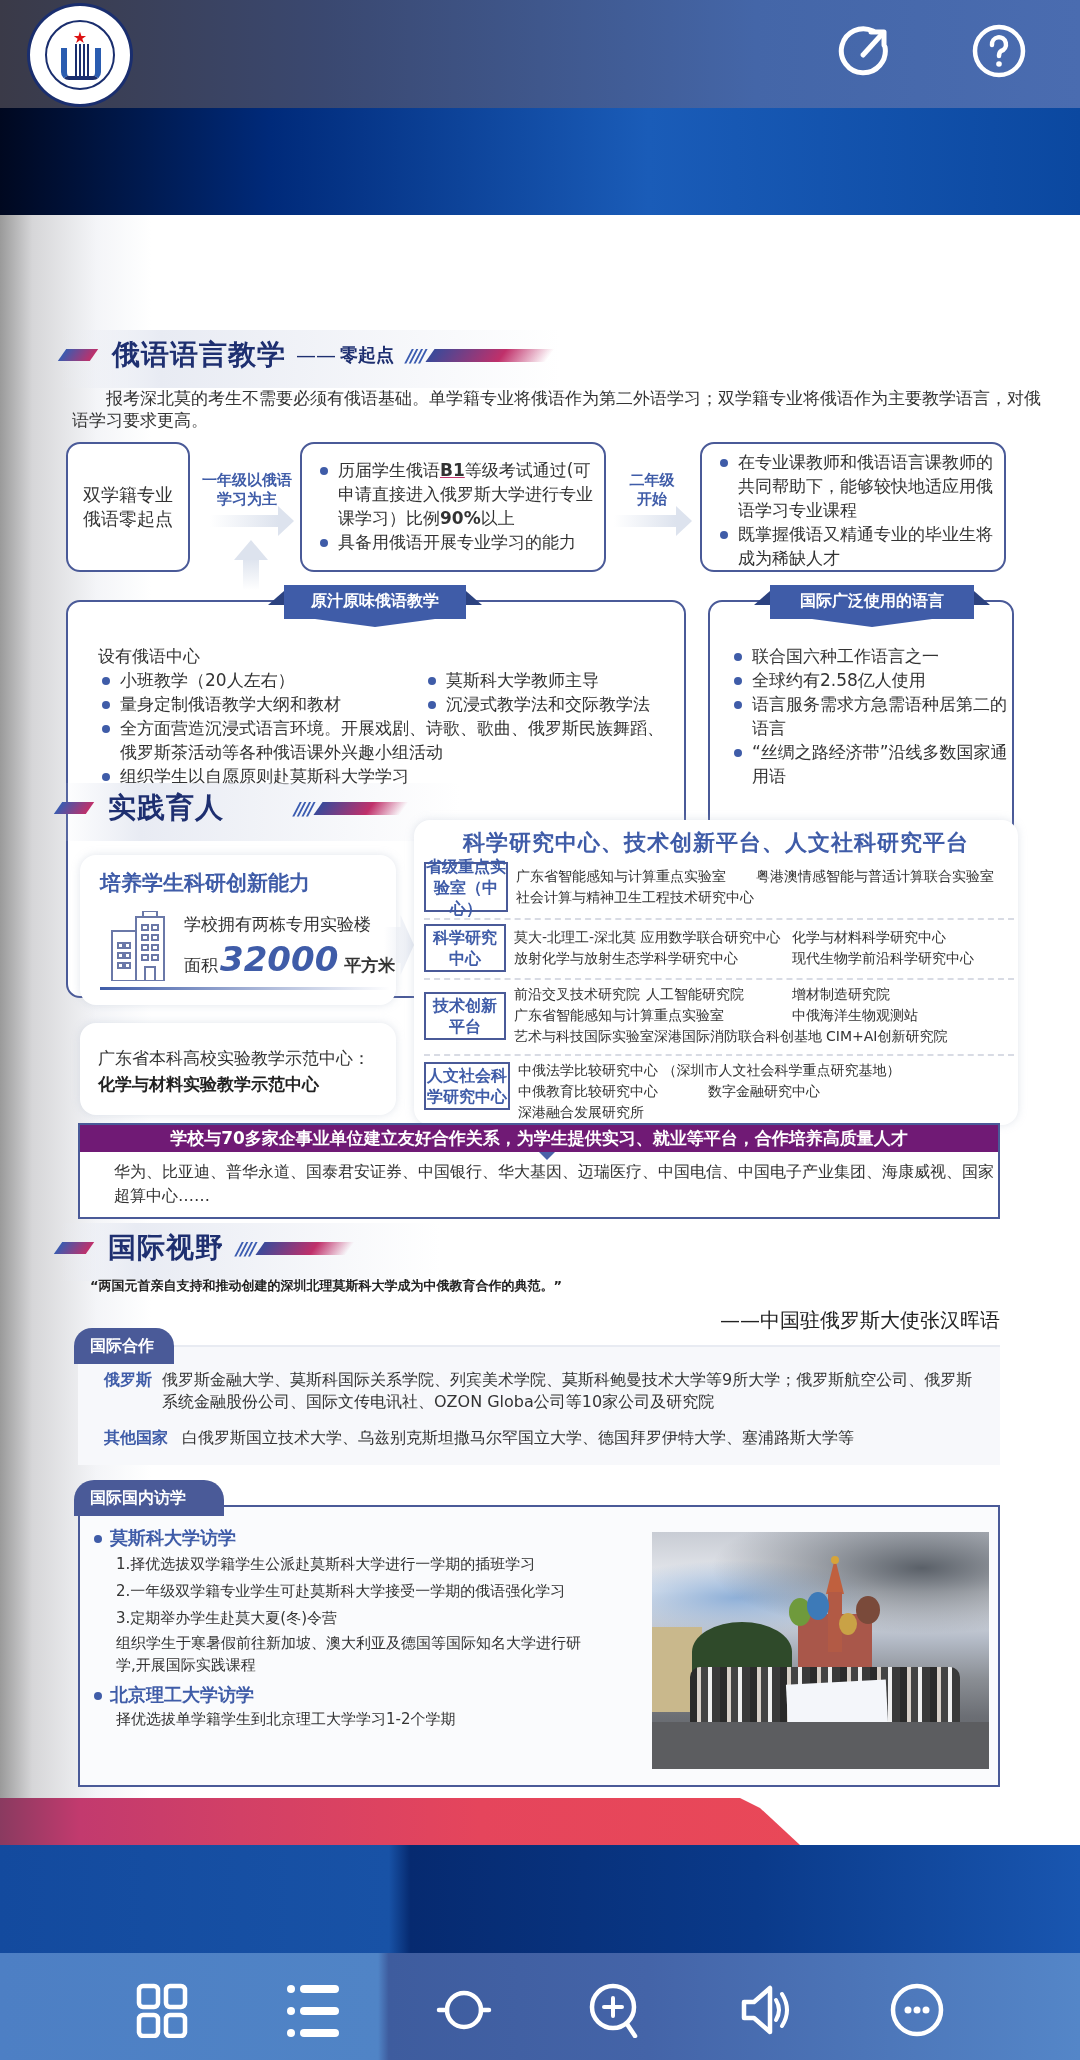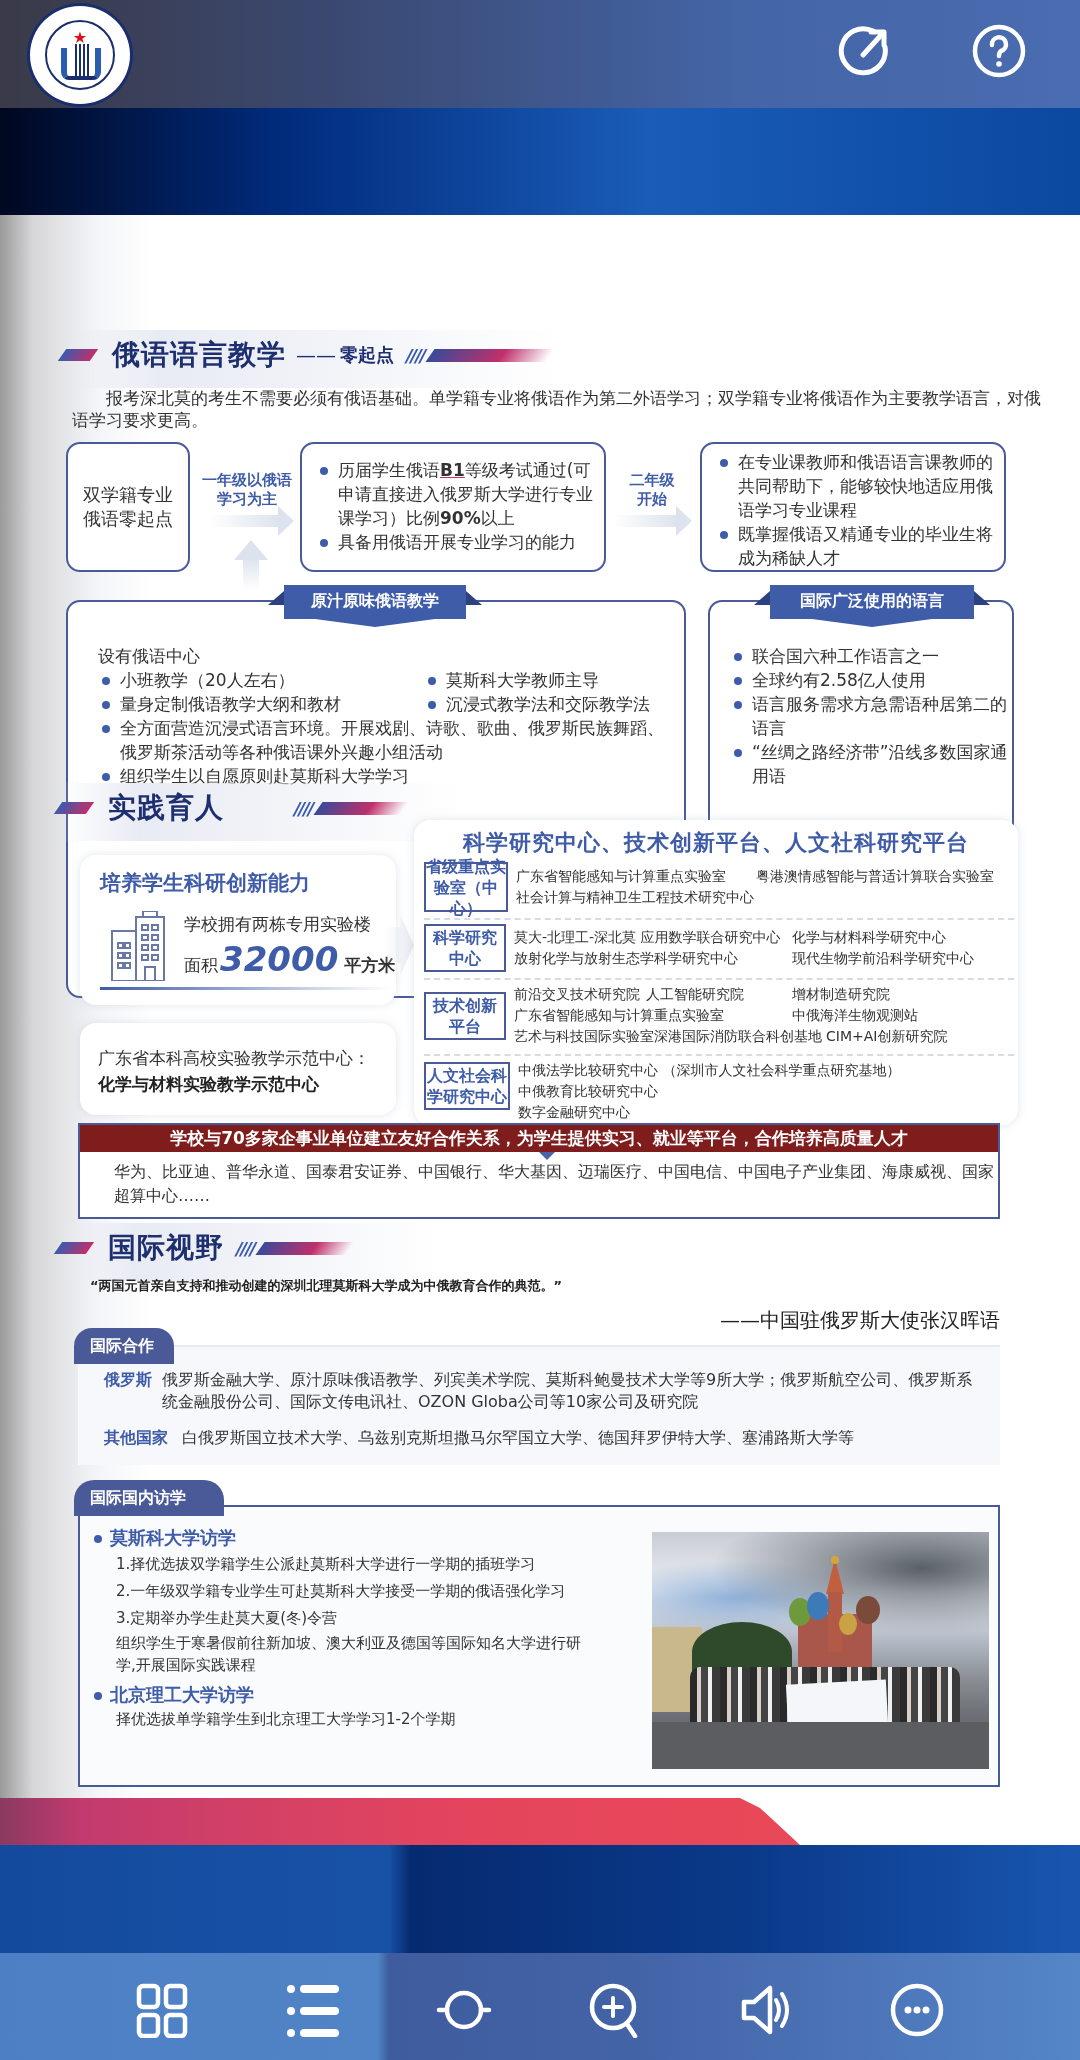--- a/index.html
+++ b/index.html
@@ -84,21 +84,21 @@
 
   .card3 { left: 414px; top: 605px; width: 604px; height: 305px; }
   .card3 .h { position: absolute; left: 0; top: 8px; width: 604px; text-align: center; font-size: 22px; font-weight: bold; color: #3f5ca8; letter-spacing: 1px; }
   .rrow { position: absolute; left: 10px; width: 590px; display: flex; }
   .rlabel { border: 2px solid #4a5a98; color: #3f5ca8; font-weight: bold; font-size: 16px; line-height: 21px; text-align: center; display: flex; align-items: center; justify-content: center; flex-shrink: 0; }
   .ritems { font-size: 14px; line-height: 21px; color: #333; padding-left: 8px; padding-top: 0; display: flex; flex-wrap: wrap; align-content: flex-start; }
   .ritems span { white-space: nowrap; }
   .dash { position: absolute; left: 10px; width: 590px; border-top: 2px dashed #d8dbe4; }
 
   .coop { position: absolute; left: 78px; top: 908px; width: 922px; height: 96px; border: 2px solid #4a5a98; background: #fff; }
-  .coop .hd { height: 27px; background: #7f1d1d; color: #fff; font-weight: bold; font-size: 17px; line-height: 27px; text-align: center; position: relative; }
+  .coop .hd { height: 27px; background: #701a75; color: #fff; font-weight: bold; font-size: 17px; line-height: 27px; text-align: center; position: relative; }
   .coop .hd::after { content: ""; position: absolute; left: 50%; bottom: -8px; border-top: 8px solid #4a62a8; border-left: 8px solid transparent; border-right: 8px solid transparent; }
   .coop .bd { padding: 8px 0 0 34px; font-size: 16px; line-height: 24px; color: #333; }
 
   .quote { position: absolute; left: 90px; top: 1062px; font-size: 13px; font-weight: bold; color: #222; }
   .quote-by { position: absolute; right: 80px; top: 1092px; font-size: 20px; font-weight: normal; color: #222; }
 
   .pill { position: absolute; background: #4a5a98; color: #fff; font-weight: bold; font-size: 16px; line-height: 36px; height: 36px; padding: 0 20px 0 16px; border-radius: 18px 18px 0 0; }
   .intl-box { position: absolute; left: 78px; top: 1130px; width: 922px; height: 120px; background: #f7f8fb; border-top: 2px solid #e8ebf2; }
   .intl-row { position: absolute; left: 26px; font-size: 16px; line-height: 22px; color: #333; display: flex; }
   .intl-row .k { color: #3f5ca8; font-weight: bold; flex-shrink: 0; margin-right: 10px; }
@@ -323,21 +323,21 @@
         <span>中俄海洋生物观测站</span>
         <span style="width:140px;">艺术与科技国际实验室</span>
         <span style="width:172px;">深港国际消防联合科创基地</span>
         <span>CIM+AI创新研究院</span>
       </div>
     </div>
     <div class="dash" style="top:234px;"></div>
 
     <div class="rrow" style="top:240px;">
       <div class="rlabel" style="width:86px; height:48px; margin-top:2px;">人文社会科学研究中心</div>
-      <div class="ritems" style="width:500px;flex-direction:column;">
+      <div class="ritems" style="width:500px;">
         <span style="width:420px;">中俄法学比较研究中心 （深圳市人文社会科学重点研究基地）</span>
         <span style="width:190px;">中俄教育比较研究中心</span>
         <span style="width:200px;">数字金融研究中心</span>
         <span>深港融合发展研究所</span>
       </div>
     </div>
   </div>
 
   <div class="coop">
     <div class="hd">学校与70多家企事业单位建立友好合作关系，为学生提供实习、就业等平台，合作培养高质量人才</div>
@@ -350,21 +350,21 @@
     <span class="txt">国际视野</span>
     <span class="slashes">////</span>
     <span class="bar" style="width:90px;"></span>
   </div>
   <div class="quote">“两国元首亲自支持和推动创建的深圳北理莫斯科大学成为中俄教育合作的典范。”</div>
   <div class="quote-by">——中国驻俄罗斯大使张汉晖语</div>
 
   <div class="intl-box">
     <div class="intl-row" style="top:22px; width:880px;">
       <span class="k">俄罗斯</span>
-      <span>俄罗斯金融大学、原汁原味俄语教学、列宾美术学院、莫斯科鲍曼技术大学等9所大学；俄罗斯航空公司、俄罗斯系统金融股份公司、国际文传电讯社、OZON Globa公司等10家公司及研究院</span>
+      <span>俄罗斯金融大学、莫斯科国际关系学院、列宾美术学院、莫斯科鲍曼技术大学等9所大学；俄罗斯航空公司、俄罗斯系统金融股份公司、国际文传电讯社、OZON Globa公司等10家公司及研究院</span>
     </div>
     <div class="intl-row" style="top:80px; width:880px;">
       <span class="k" style="margin-right:14px;">其他国家</span>
       <span>白俄罗斯国立技术大学、乌兹别克斯坦撒马尔罕国立大学、德国拜罗伊特大学、塞浦路斯大学等</span>
     </div>
   </div>
   <div class="pill" style="left:74px; top:1113px;">国际合作</div>
 
   <div class="visit-box">
     <div class="vlist">

